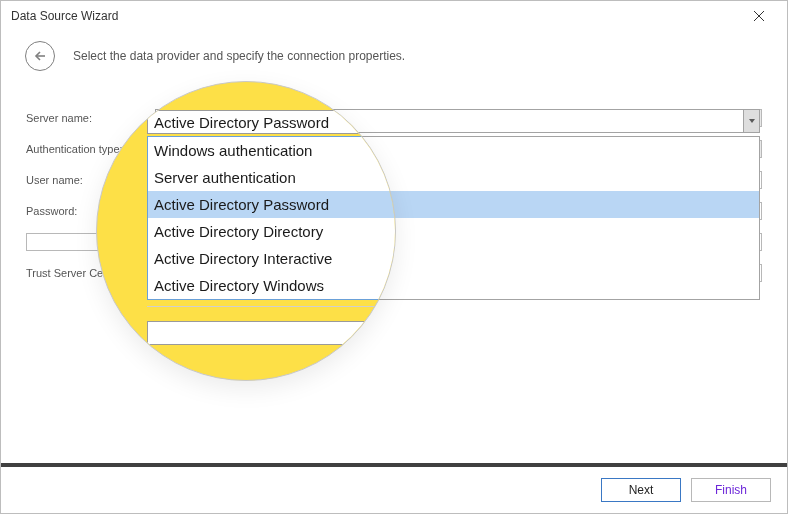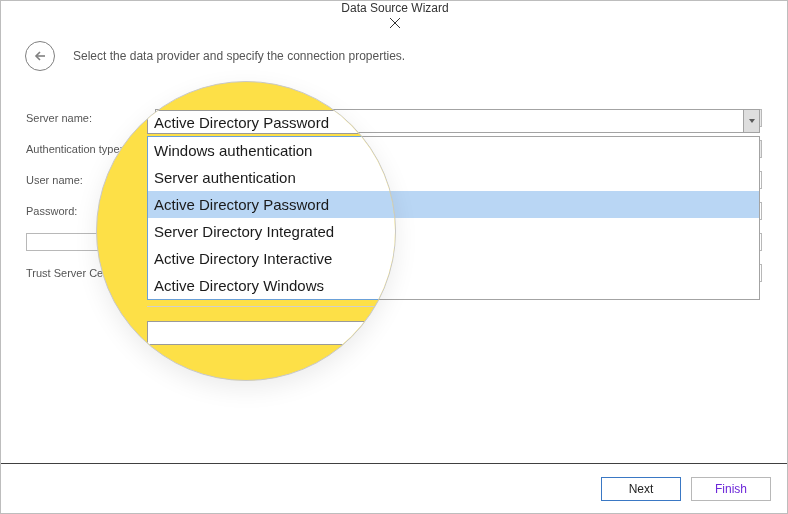--- a/index.html
+++ b/index.html
@@ -22,21 +22,20 @@
     background: #fff;
   }
   .titlebar {
     height: 30px;
     display: flex;
     align-items: center;
     justify-content: space-between;
     padding: 0 8px 0 10px;
     font-size: 12px;
     color: #333;
-    flex-direction: column;
   }
   .titlebar .close {
     width: 40px;
     height: 30px;
     display: flex;
     align-items: center;
     justify-content: center;
     cursor: pointer;
   }
   .titlebar .close svg { width: 10px; height: 10px; }
@@ -237,21 +236,21 @@
     border-right: 3px solid transparent;
     border-top: 4px solid #5a5a5a;
   }
 
   .footer {
     position: absolute;
     bottom: 0;
     left: 0;
     right: 0;
     height: 50px;
-    border-top: 1px solid #404040;
+    border-top: 4px solid #404040;
     display: flex;
     align-items: center;
     justify-content: flex-end;
     gap: 10px;
     padding-right: 16px;
   }
   .btn {
     min-width: 80px;
     height: 24px;
     border: 1px solid #b8b8b8;
@@ -351,21 +350,21 @@
         <div class="mag-list-item">
             <span>Windows authentication</span>
           </div>
         <div class="mag-list-item">
             <span>Server authentication</span>
           </div>
         <div class="mag-list-item selected">
             <span>Active Directory Password</span>
           </div>
         <div class="mag-list-item">
-            <span>Server Directory Integrated</span>
+            <span>Active Directory Directory</span>
           </div>
         <div class="mag-list-item">
             <span>Active Directory Interactive</span>
           </div>
         <div class="mag-list-item">
             <span>Active Directory Windows</span>
           </div>
       </div>
       <div class="sep-line"></div>
       <div class="mag-extra-input"></div>

